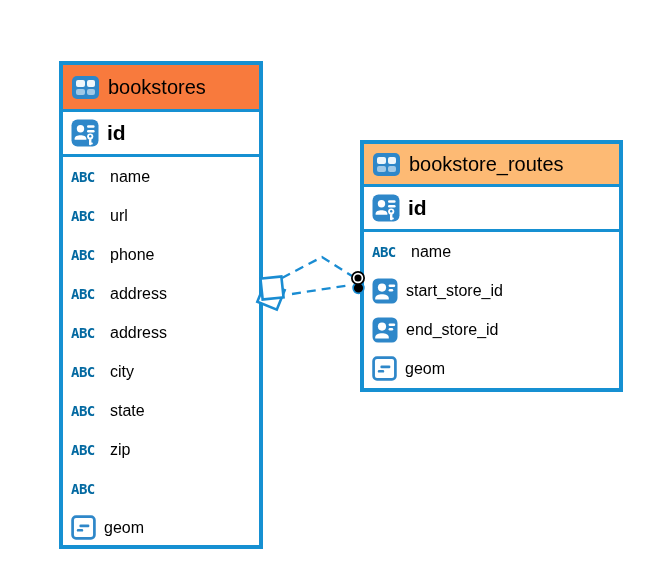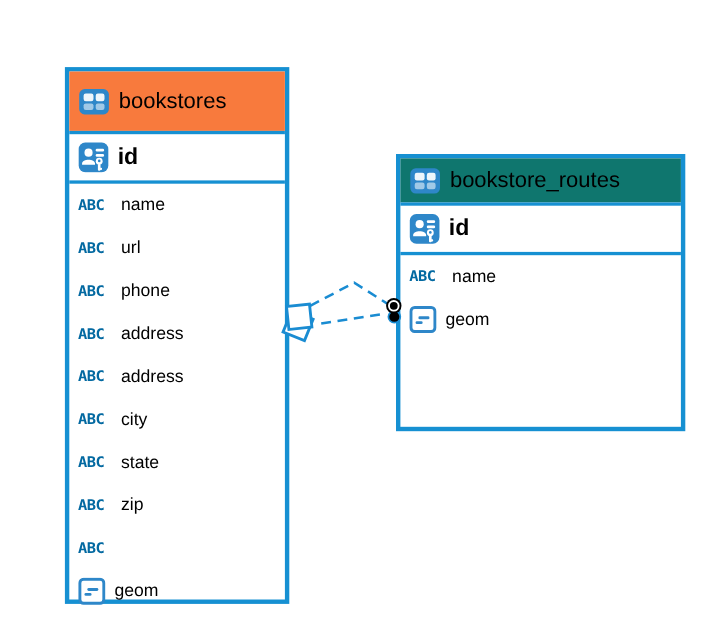--- a/index.html
+++ b/index.html
@@ -8,22 +8,22 @@
     font-family:"Liberation Sans",sans-serif;color:#000;
   }
   .erd-table{
     position:absolute;background:#fff;border:4px solid #1690d2;box-sizing:border-box;
   }
   .t-bookstores{left:59px;top:61px;width:204px;height:488px;}
   .t-routes{left:360px;top:140px;width:263px;height:252px;}
   .hdr{
     display:flex;align-items:center;gap:9px;padding:0 0 0 9px;box-sizing:border-box;
   }
-  .hdr-orange{background:#f87a3d;height:54px;}
-  .hdr-gray{background:#0f766e;height:40px;}
+  .hdr-orange{background:#f87a3d;height:44px;}
+  .hdr-gray{background:#fdba74;height:40px;}
   .sep{height:3px;background:#1690d2;}
   .row{
     display:flex;align-items:center;gap:8px;padding:0 0 0 8px;box-sizing:border-box;height:39px;
   }
   .row.pk{height:42px;}
   .title{font-size:20px;font-weight:400;white-space:nowrap;}
   .label{font-size:16px;font-weight:400;white-space:nowrap;}
   .label.bold{font-weight:700;font-size:21px;}
   
   .tbl-icon{
@@ -143,20 +143,40 @@
         <rect x="18" y="20" width="2.4" height="6.3" rx="1" fill="#fff"></rect>
         <rect x="19.2" y="23.6" width="2.6" height="1.9" rx="0.8" fill="#fff"></rect>
       </svg>
       <div class="label bold">id</div>
     </div>
     <div class="sep"></div>
 
     <div class="row">
       <span class="abc">ABC</span>
       <div class="label">name</div>
+    </div>
+    <div class="row">
+      <svg class="ic" width="26" height="26" viewBox="0 0 26 26">
+        <rect x="0.5" y="0.5" width="25" height="25" rx="5.5" fill="#2e87c9"></rect>
+        <circle cx="10" cy="9.6" r="4.1" fill="#fff"></circle>
+        <path d="M3.2 20.4 c0-5.4 13.6-5.4 13.6 0 v1 h-13.6 z" fill="#fff"></path>
+        <rect x="16.6" y="6.4" width="6.6" height="2.5" rx="1.2" fill="#fff"></rect>
+        <rect x="16.6" y="11" width="4.6" height="2.5" rx="1.2" fill="#fff"></rect>
+      </svg>
+      <div class="label">start_store_id</div>
+    </div>
+    <div class="row">
+      <svg class="ic" width="26" height="26" viewBox="0 0 26 26">
+        <rect x="0.5" y="0.5" width="25" height="25" rx="5.5" fill="#2e87c9"></rect>
+        <circle cx="10" cy="9.6" r="4.1" fill="#fff"></circle>
+        <path d="M3.2 20.4 c0-5.4 13.6-5.4 13.6 0 v1 h-13.6 z" fill="#fff"></path>
+        <rect x="16.6" y="6.4" width="6.6" height="2.5" rx="1.2" fill="#fff"></rect>
+        <rect x="16.6" y="11" width="4.6" height="2.5" rx="1.2" fill="#fff"></rect>
+      </svg>
+      <div class="label">end_store_id</div>
     </div>
     <div class="row">
       <svg class="ic" width="25" height="25" viewBox="0 0 25 25">
         <rect x="1.6" y="1.6" width="21.8" height="21.8" rx="3.4" fill="#fff" stroke="#2e87c9" stroke-width="2.7"></rect>
         <rect x="8.4" y="9.6" width="10" height="2.6" rx="1.2" fill="#2e87c9"></rect>
         <rect x="5.8" y="14" width="6.4" height="2.6" rx="1.2" fill="#2e87c9"></rect>
       </svg>
       <div class="label">geom</div>
     </div>
   </div>

